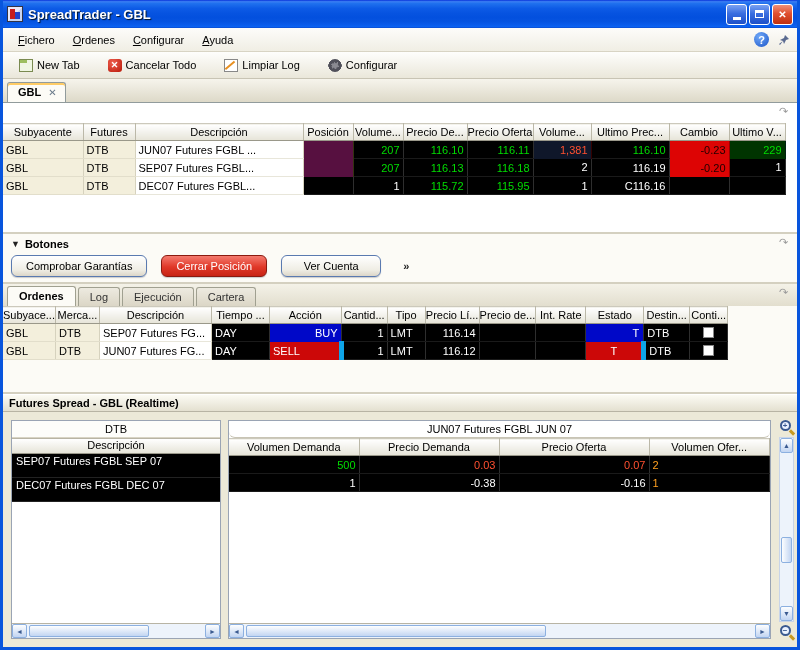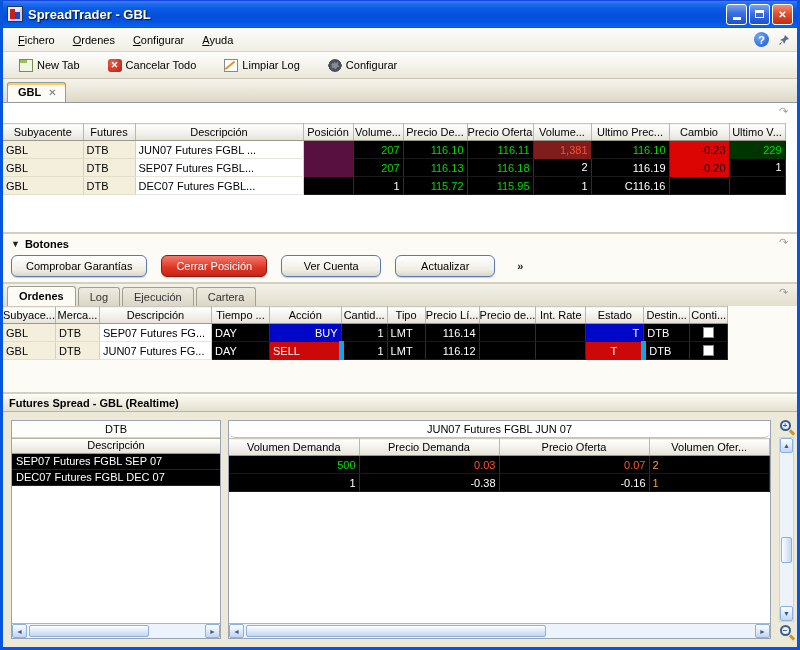--- a/index.html
+++ b/index.html
@@ -68,21 +68,21 @@
   .positions { flex:0 0 131px; border-bottom:2px solid #D4D0C0; padding-top:20px; }
   table { border-collapse:collapse; table-layout:fixed; font-size:11px; }
   th { font-weight:normal; text-align:center; height:17px; overflow:hidden; white-space:nowrap;
     background:linear-gradient(180deg,#FFFFFF,#E6E4D8); border-right:1px solid #BBB8A8; border-bottom:1px solid #9A988A; border-top:1px solid #CCC9BC; }
   td { height:18px; padding:0 3px; overflow:hidden; white-space:nowrap; }
   td.beige { background:#F3EFDC; color:#000; border-right:1px solid #D6D2BE; border-bottom:1px solid #E2DECB; }
   td.white { background:#FFFFFF; color:#000; border-right:1px solid #D6D2BE; border-bottom:1px solid #E8E6DA; }
   td.purple { background:#571040; border-right:1px solid #331; }
   td.black  { background:#000; border-right:1px solid #2E2E2E; border-bottom:1px solid #1A1A1A; }
   td.bg-red    { background:#DD0404; color:#200; border-right:1px solid #900; }
-  td.bg-maroon { background:#7f1d1d; border-right:1px solid #300; }
+  td.bg-maroon { background:#0f172a; border-right:1px solid #300; }
   td.bg-dgreen { background:#003400; border-right:1px solid #021; }
   .t-green { color:#00DD00; } .t-white { color:#FFFFFF; } .t-red { color:#FF5030; } .t-orange { color:#FFA020; }
   .num { text-align:right; }
 
   
   .botones { flex:0 0 50px; background:#FCFBF6; border-bottom:2px solid #D4D0C0; padding:2px 8px; }
   .bot-head { display:flex; align-items:center; gap:5px; font-weight:bold; height:16px; }
   .tri { font-size:9px; color:#222; }
   .bot-row { display:flex; gap:14px; align-items:center; margin-top:3px; }
   .xp-btn { min-width:100px; height:22px; padding:0 14px; border:1px solid #5A7AB0; border-radius:6px;
@@ -104,21 +104,21 @@
   
   .spread { flex:1; display:flex; flex-direction:column; background:#ECE9D8; }
   .spread-title { height:18px; background:linear-gradient(180deg,#FCFBF4,#E4E0D0); border-top:1px solid #fff;
     border-bottom:1px solid #B8B4A4; font-weight:bold; padding:2px 6px; }
   .spread-body { flex:1; display:flex; padding:8px 2px 8px 8px; gap:7px; }
   .panel { background:#fff; border:1px solid #9AA4B4; display:flex; flex-direction:column; }
   .spread-left { width:210px; }
   .sl-exchange { text-align:center; height:17px; padding-top:2px; background:#FDFDFA; border-bottom:1px solid #D8D4C4; }
   .sl-header { text-align:center; height:16px; background:linear-gradient(180deg,#FFFFFF,#E6E4D8);
     border-top:1px solid #B8B4A4; border-bottom:1px solid #9A988A; }
-  .sl-row { height:16px; background:#000; color:#fff; padding:1px 4px; border-bottom:1px solid #222; white-space:nowrap; overflow:hidden; }
+  .sl-row { height:24px; background:#000; color:#fff; padding:1px 4px; border-bottom:1px solid #222; white-space:nowrap; overflow:hidden; }
   .fill { flex:1; background:#fff; }
   .spread-right { flex:1; }
   .sr-title { text-align:center; height:17px; padding-top:2px; background:#FFFFFF; border-bottom:1px solid #C8C4B4;border-radius:6px; }
 
   
   .hscroll { height:15px; display:flex; align-items:stretch; border-top:1px solid #B8B4A4; background:#EDF3FB; }
   .sb-btn { width:15px; background:linear-gradient(180deg,#FDFEFF,#C2D5F2); border:1px solid #8CB0E0; border-radius:2px;
     color:#3A5A90; font-size:7px; display:flex; align-items:center; justify-content:center; }
   .sb-track { flex:1; position:relative; }
   .sb-thumb { position:absolute; top:1px; bottom:1px; left:2px; width:55px;
@@ -273,21 +273,20 @@
     <div class="botones section" style="background:#FCFBF6;">
       <span class="curl">↷</span>
       <div class="bot-head">
         <span class="tri">▼</span>
         <span>Botones</span>
       </div>
       <div class="bot-row">
         <div class="xp-btn">Comprobar Garantías</div>
         <div class="xp-btn red">Cerrar Posición</div>
         <div class="xp-btn">Ver Cuenta</div>
-        <div class="xp-btn">Actualizar</div>
         <div class="more-btn">»</div>
       </div>
     </div>
 
     <div class="orders section" style="background:#FCFBF6;">
       <div class="order-tabs">
         <div class="otab active">Ordenes</div>
         <div class="otab">Log</div>
         <div class="otab">Ejecución</div>
         <div class="otab">Cartera</div>

